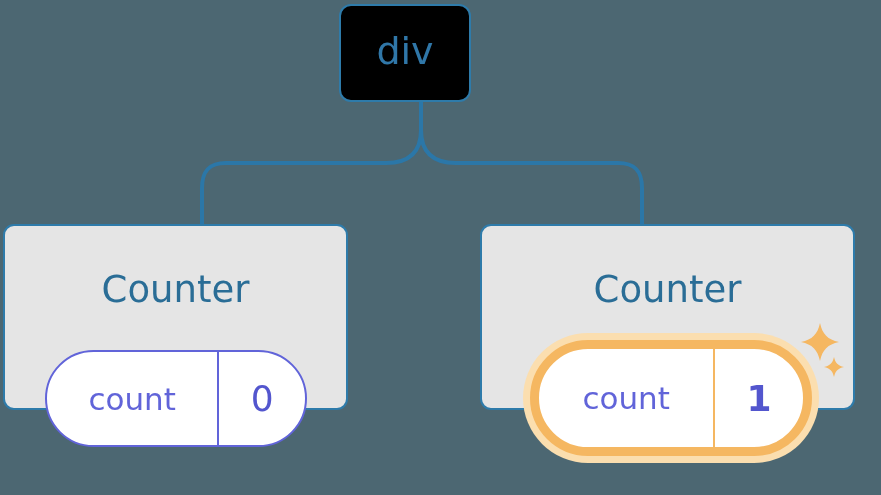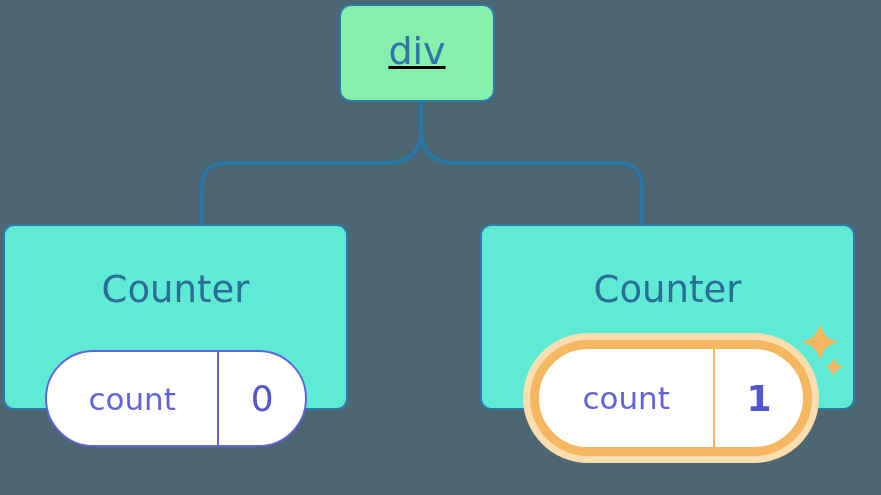--- a/index.html
+++ b/index.html
@@ -17,42 +17,42 @@
   }
   #connector-svg {
     position: absolute;
     left: 0; top: 0;
     width: 881px; height: 495px;
     pointer-events: none;
   }
   .node-box {
     position: absolute;
     left: 339px; top: 4px;
-    width: 156px; height: 98px;
+    width: 132px; height: 98px;
     box-sizing: border-box;
-    background: #86efac;
+    background: #000000;
     border: 2.5px solid #2E7BAA;
     border-radius: 12px;
     display: flex;
     align-items: center;
     justify-content: center;
     text-decoration: underline;
   }
   .node-label {
     font-size: 38px;
     color: #3077A8;
     line-height: 1;
     padding-bottom: 4px;
   }
   .card {
     position: absolute;
     top: 224px;
     height: 186px;
     box-sizing: border-box;
-    background: #5eead4;
+    background: #e5e5e5;
     border: 2.5px solid #2E7BAA;
     border-radius: 11px;
   }
   .card.left  { left: 3px;   width: 345px; }
   .card.right { left: 480px; width: 375px; }
   .card-title {
     position: absolute;
     top: 42px; left: 0; right: 0;
     text-align: center;
     font-size: 37px;

